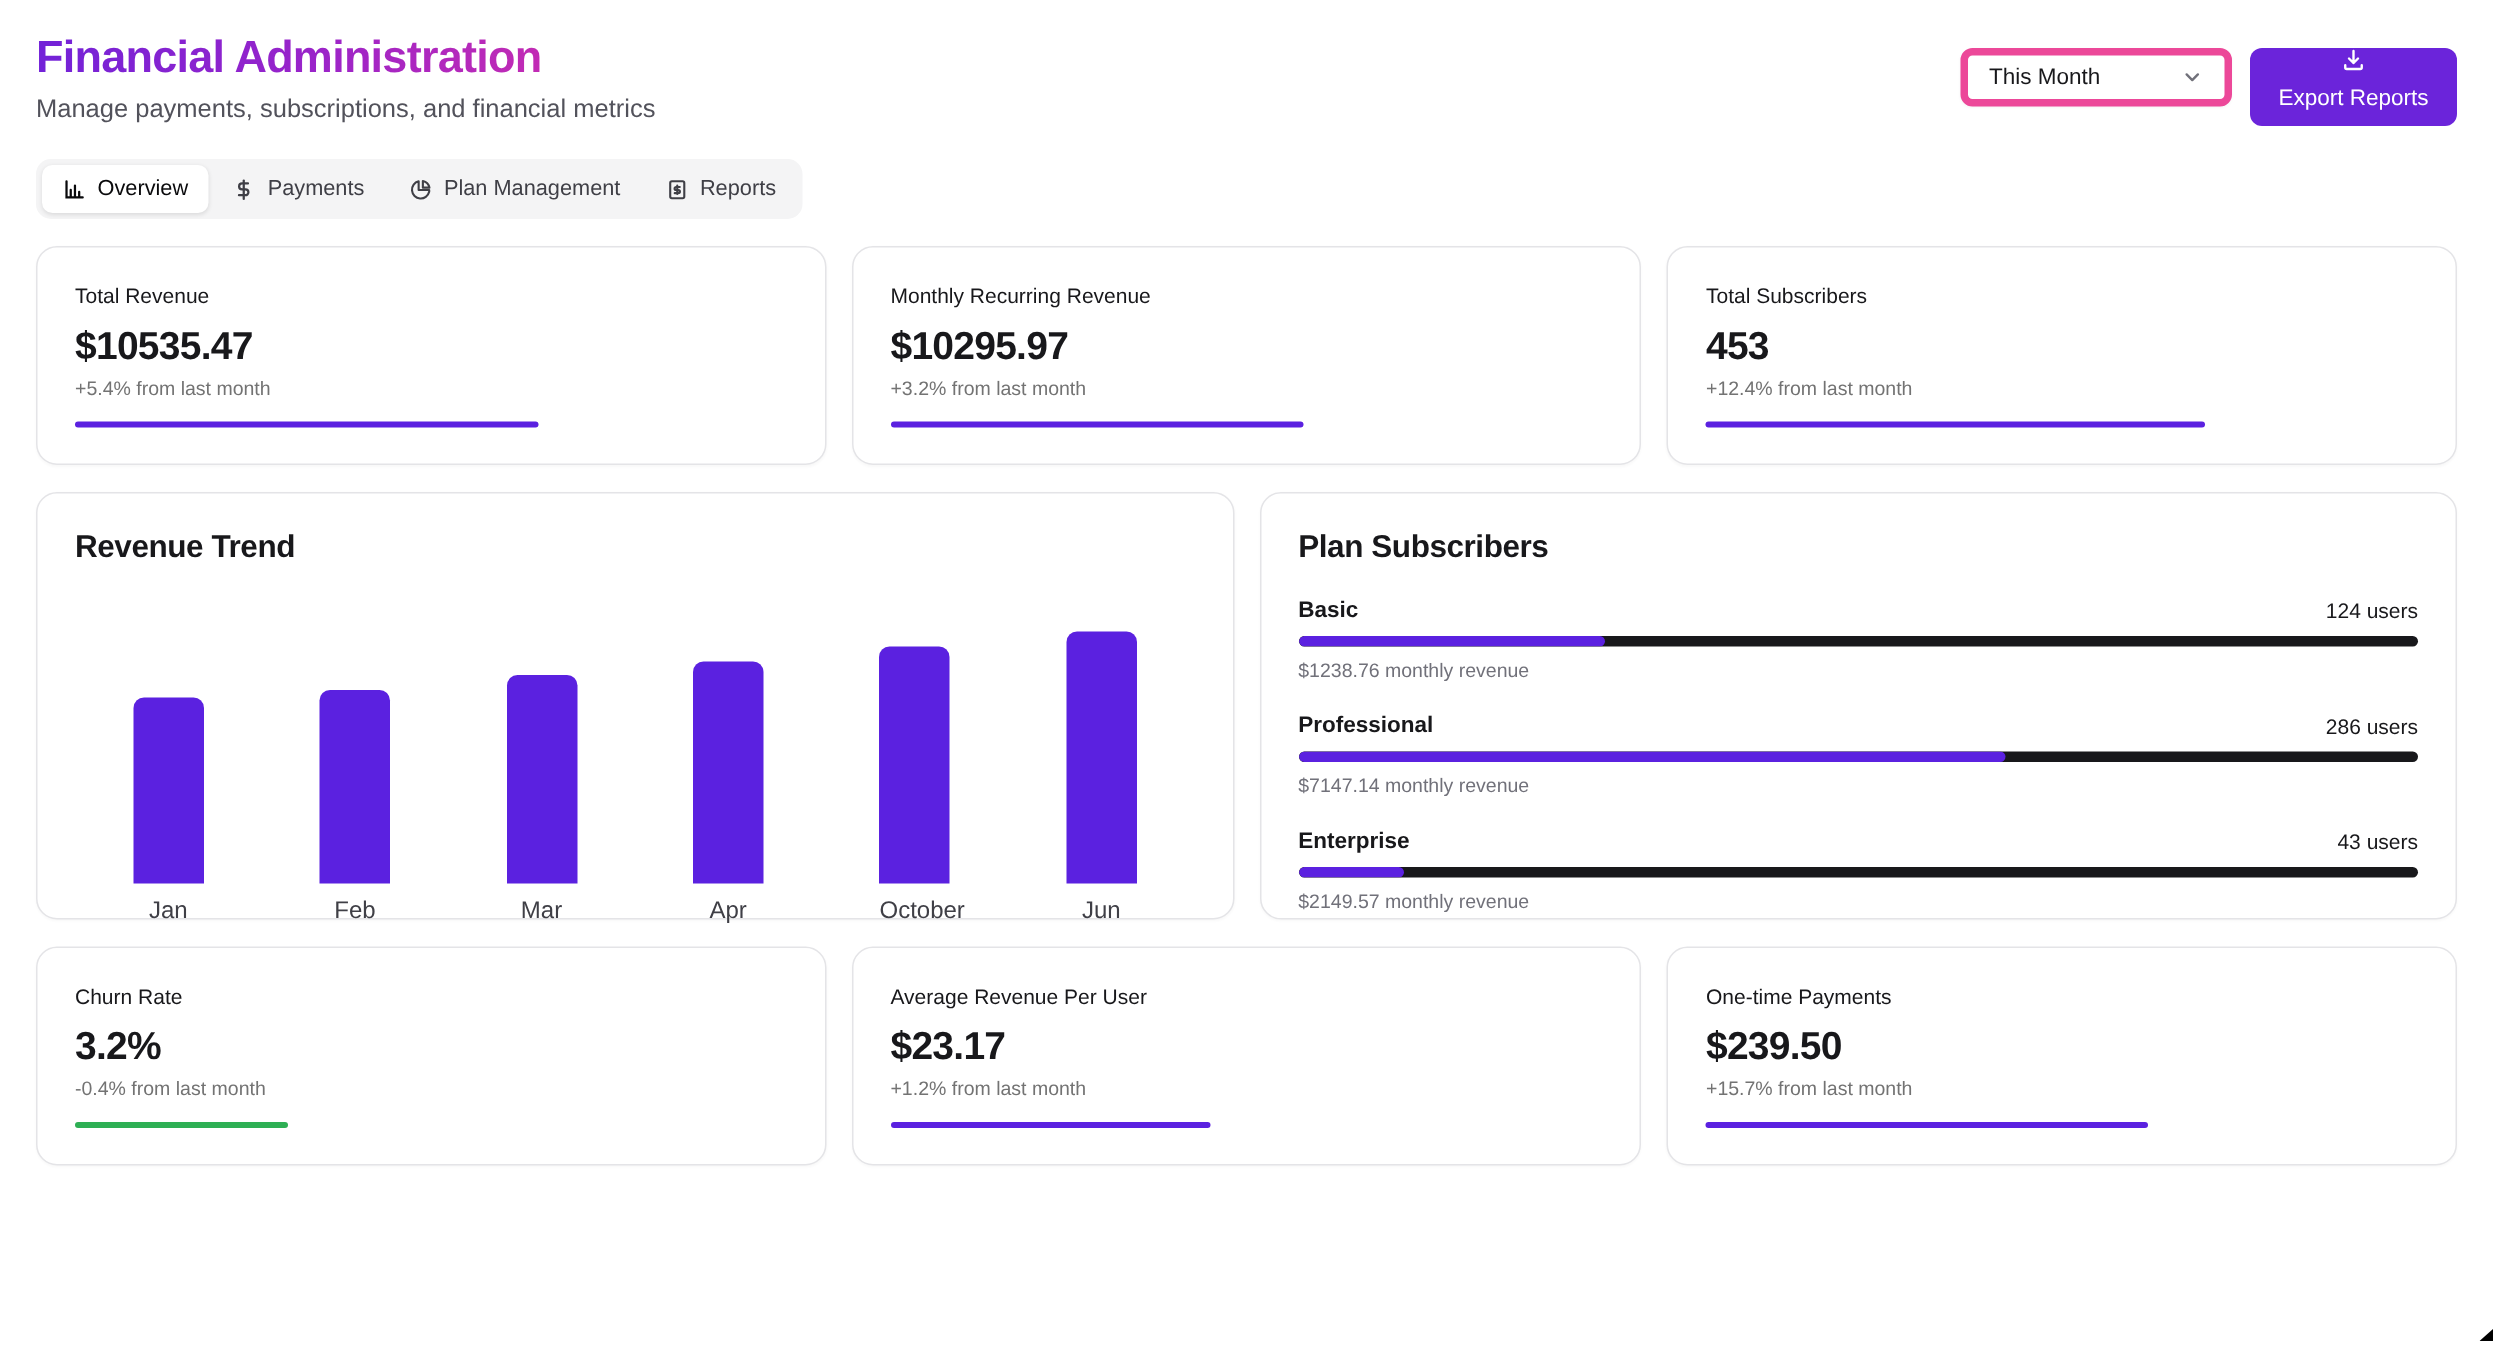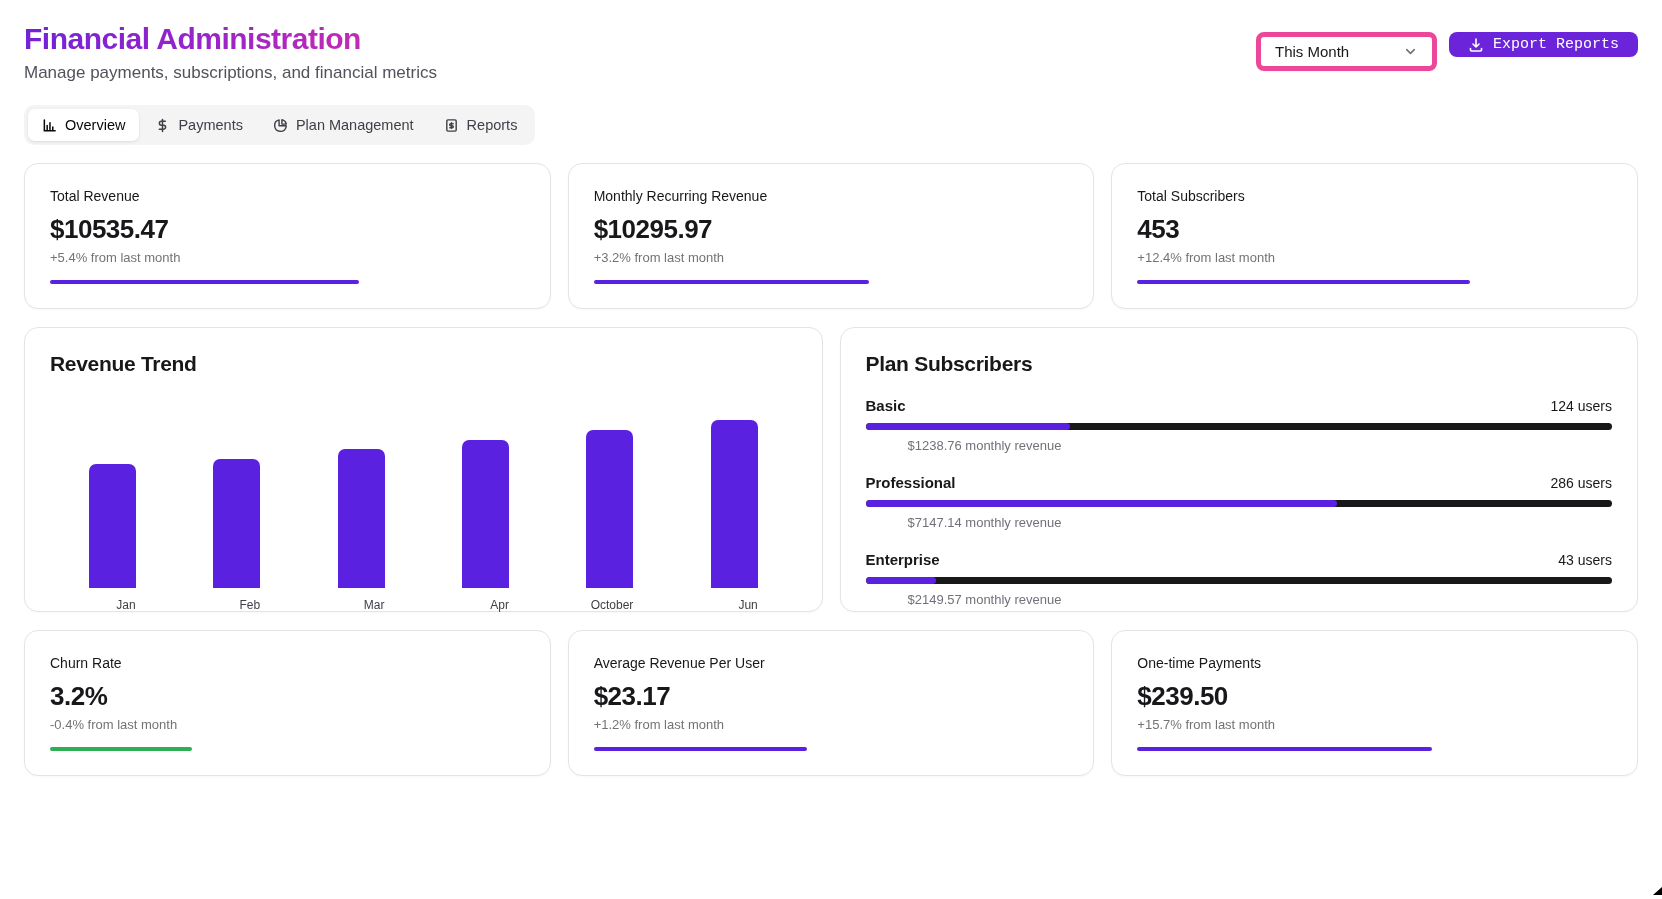--- a/index.html
+++ b/index.html
@@ -29,25 +29,25 @@
   .period-select {
     width: 181px; height: 39px;
     border: 5px solid #ec4899; border-radius: 8px; background: #fff;
     display: flex; align-items: center; justify-content: space-between;
     padding: 0 14px; font-size: 15px; color: #18181b;
     box-shadow: 0 1px 2px rgba(0,0,0,0.04);
     cursor: pointer;
   }
   .chevron { color: #71717a; display: flex; }
   .export-btn {
-    height: 25px; border: none; border-radius: 8px;
+    height: 52px; border: none; border-radius: 8px;
     background: #6b24da; color: #ffffff;
-    font-size: 15px; font-family: Liberation Mono, monospace;
+    font-size: 15px; font-family: Liberation Sans, sans-serif;
     display: flex; align-items: center; gap: 9px;
-    padding: 0 19px; cursor: pointer;
+    padding: 0 19px; cursor: pointer; flex-direction: column;
   }
 
   
   .tabbar {
     margin-top: 22px;
     display: inline-flex; align-items: center; gap: 2px;
     background: #f4f4f5; border-radius: 10px; padding: 4px;
   }
   .tab {
     display: flex; align-items: center; gap: 8px;
@@ -77,33 +77,33 @@
 
   
   .panel { height: 285px; }
   .panel-title { font-size: 21px; font-weight: 700; letter-spacing: -0.3px; }
   .chart-area {
     margin-top: 44px; height: 168px;
     display: flex; justify-content: space-around; align-items: flex-end;
   }
   .bar { width: 47px; border-radius: 7px 7px 0 0; }
   .chart-labels { display: flex; justify-content: space-around; margin-top: 10px; }
-  .chart-label { width: 47px; text-align: right; font-size: 12px; color: #3f3f46; }
+  .chart-label { width: 47px; text-align: center; font-size: 16px; color: #3f3f46; }
 
   
   .plan-row { margin-top: 21px; }
   .plan-row-head { display: flex; justify-content: space-between; align-items: flex-end; }
   .plan-name { font-size: 15px; font-weight: 600; color: #18181b; }
   .plan-users { font-size: 14px; color: #18181b; }
   .plan-track {
     margin-top: 9px; height: 7px; border-radius: 4px;
     background: #18181b; position: relative; overflow: hidden;
   }
   .plan-fill { position: absolute; left: 0; top: 0; bottom: 0; border-radius: 4px; }
-  .plan-revenue { margin-top: 8px; font-size: 13px; color: #71717a; margin-left: 42px; }
+  .plan-revenue { margin-top: 8px; font-size: 13px; color: #71717a; }
 
   
   .cursor-mark { position: absolute; right: 0; bottom: 0; }
 </style>
 </head>
 <body>
 
 <div class="page">
 
   

